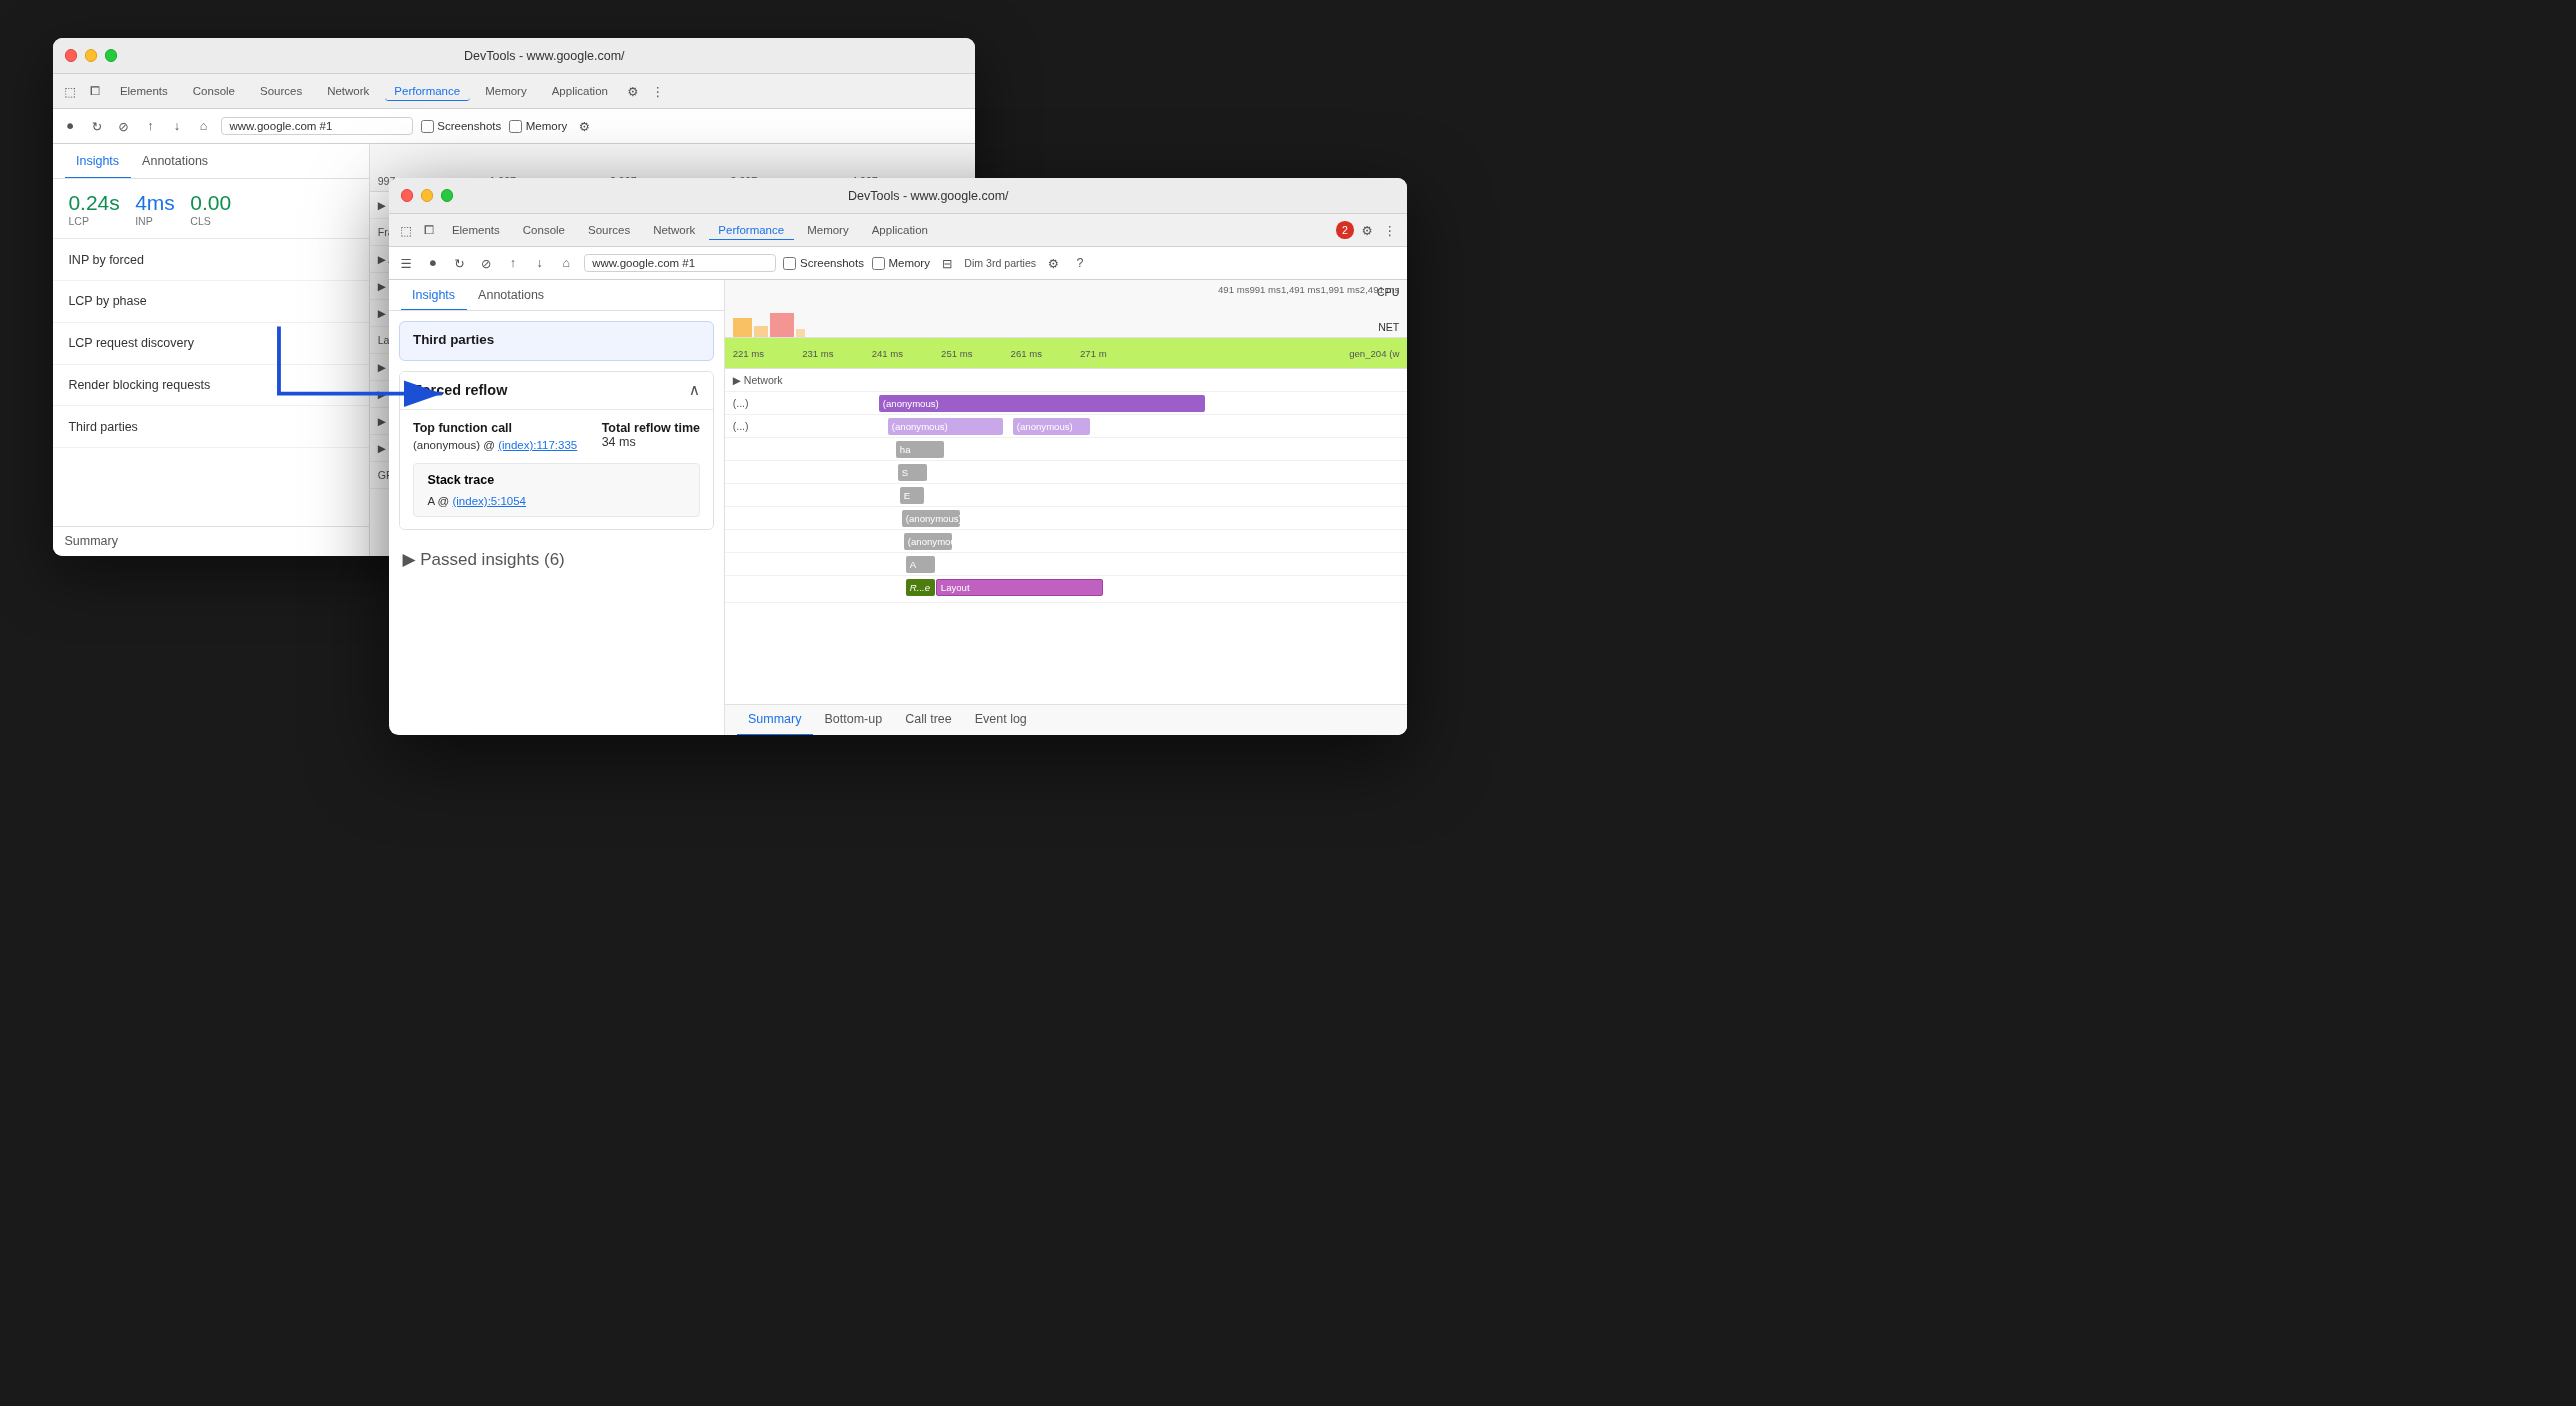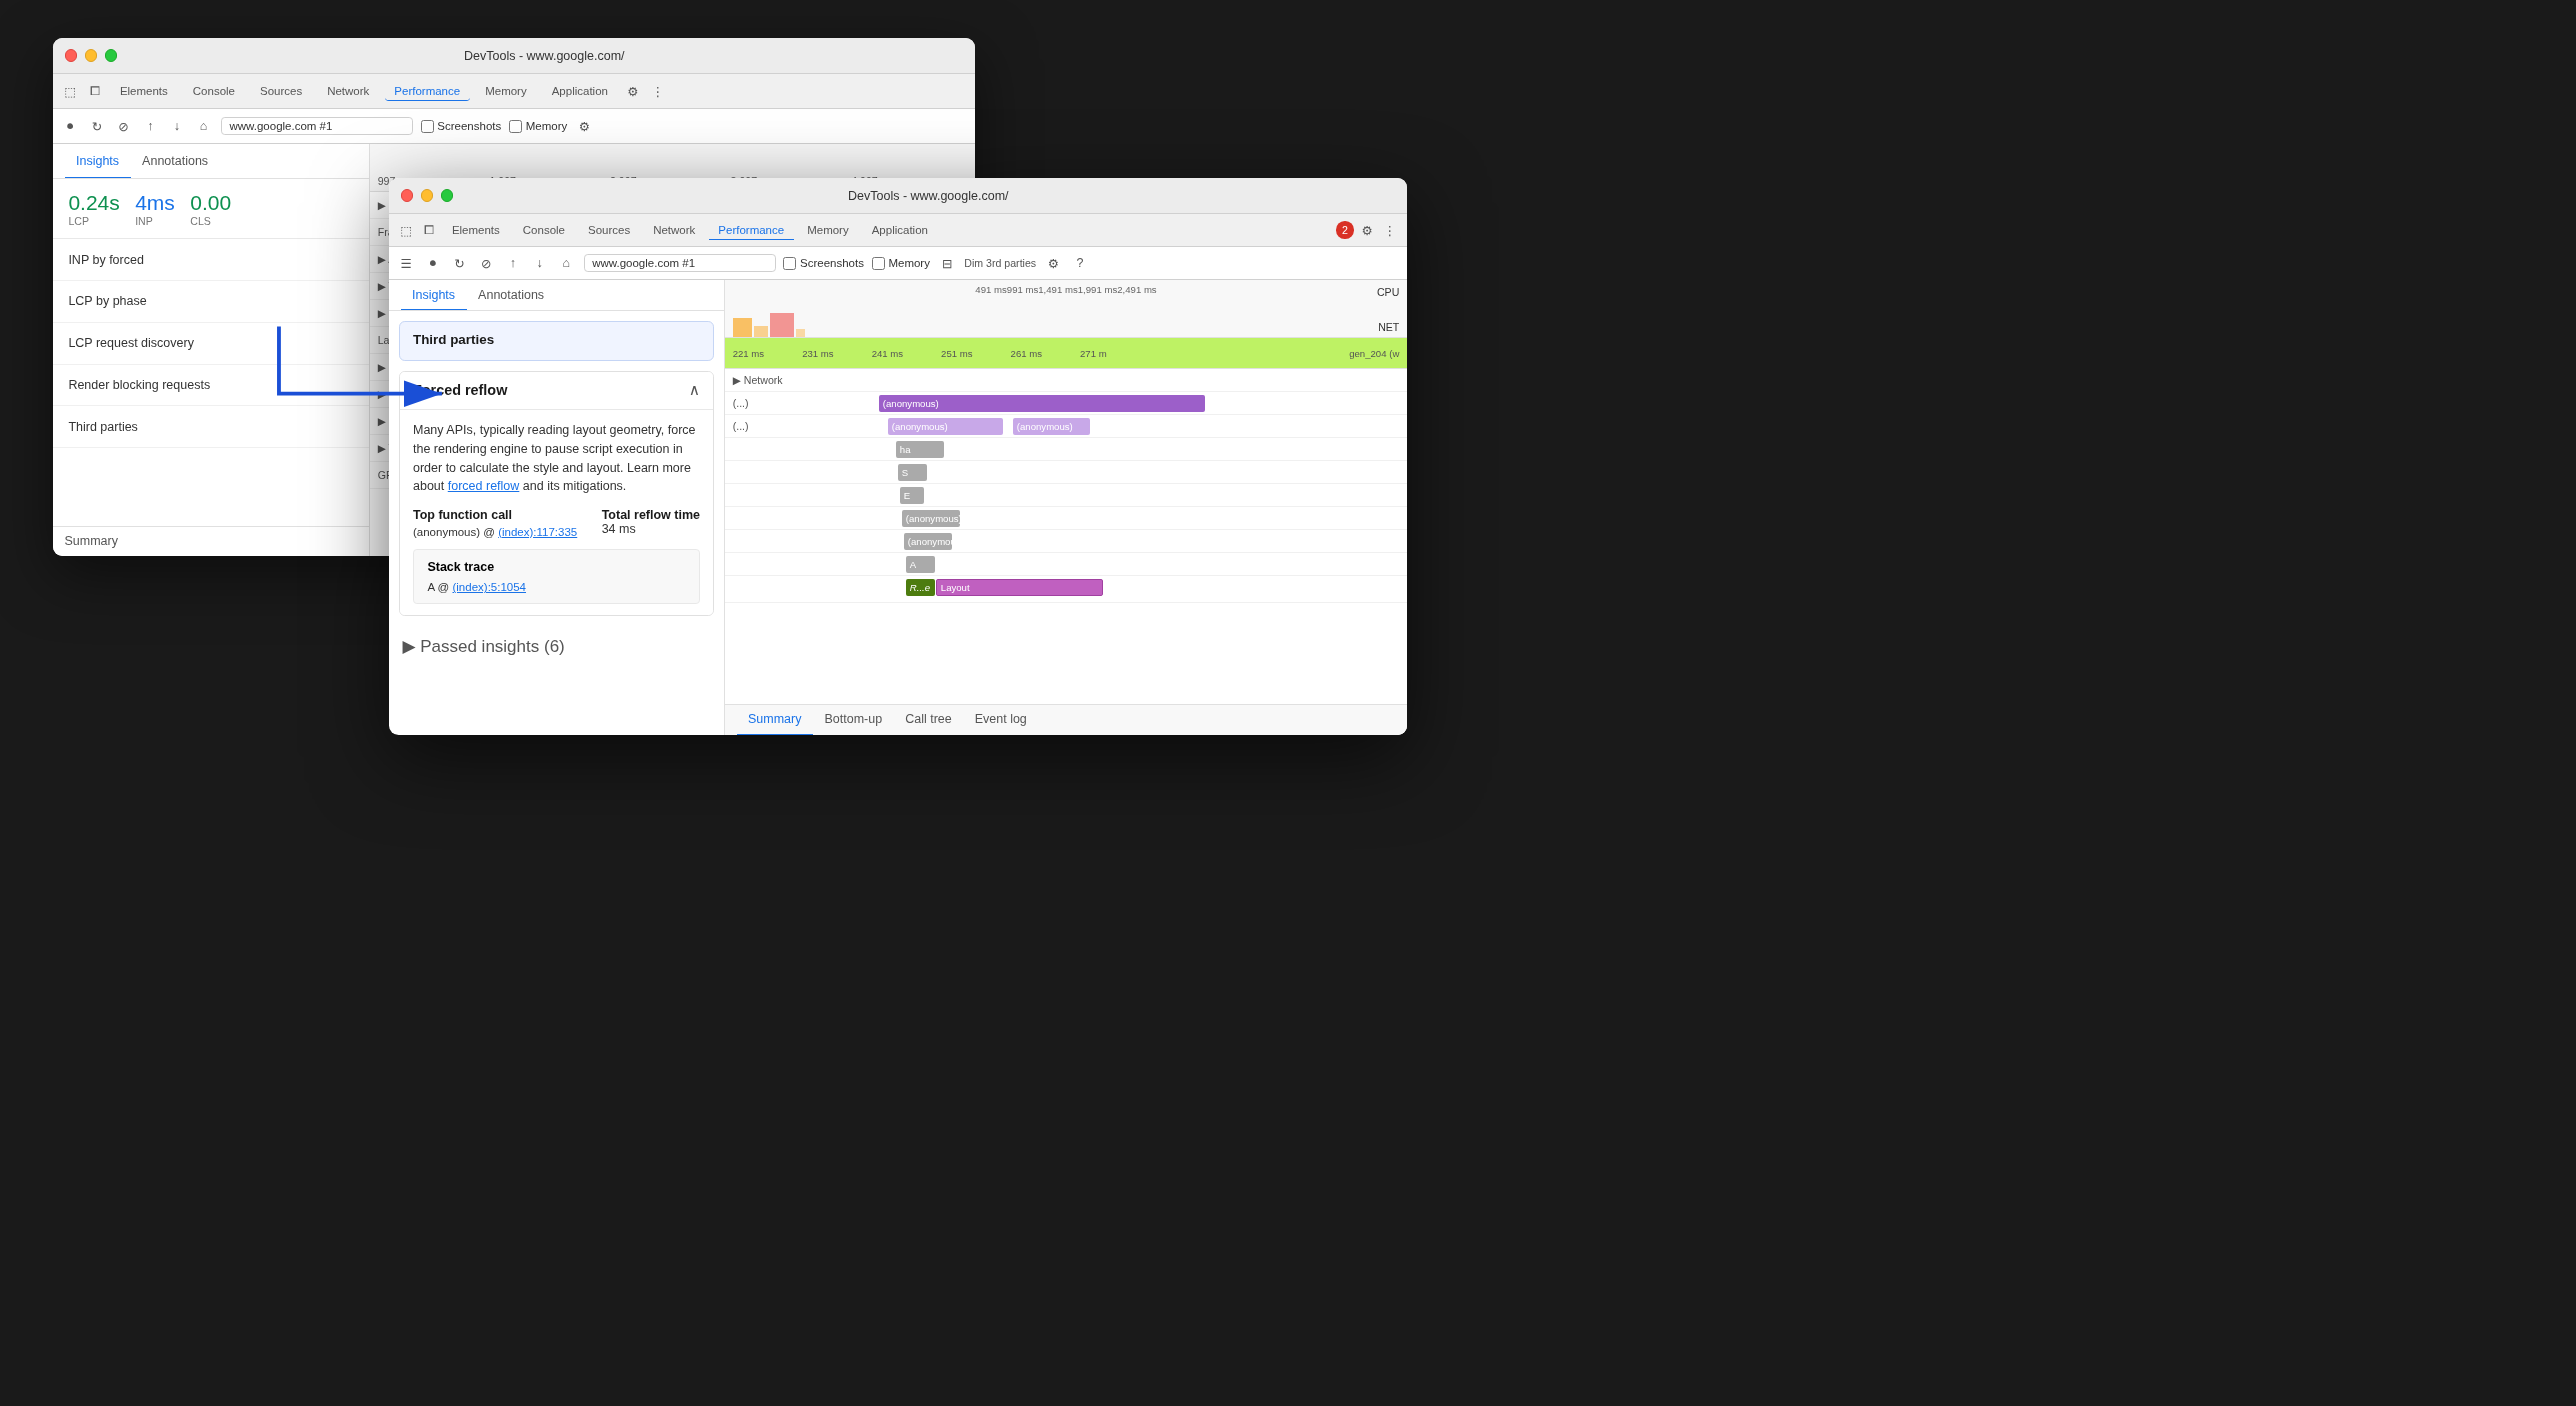--- a/index.html
+++ b/index.html
@@ -669,25 +669,20 @@
       <div class="third-parties-section">
         <div class="third-parties-title">Third parties</div>
       </div>
 
       <div class="forced-reflow-section">
         <div class="fr-header">
           <span class="fr-title">Forced reflow</span>
           <span style="font-size:15.4px;color:#555;cursor:pointer;">∧</span>
         </div>
         <div class="fr-body">
-          <p class="fr-description">
-            <span>Many APIs, typically reading layout geometry, force the rendering engine to pause script execution in order to calculate the style and layout. Learn more about</span>
-            <a class="fr-link">forced reflow</a>
-            <span>and its mitigations.</span>
-          </p>
 
           <div class="fr-stats">
             <div>
               <div class="fr-stat-label">Top function call</div>
               <div class="fr-stat-value">
                 <span>(anonymous) @</span>
                 <a class="fr-link">(index):117:335</a>
               </div>
             </div>
             <div>
@@ -708,21 +703,21 @@
 
       <div class="passed-insights">▶ Passed insights (6)</div>
     </div>
 
     <div class="front-timeline">
 
       <div style="height:58px;background:#f8f8f8;border-bottom:1px solid #e0e0e0;position:relative;overflow:hidden;flex-shrink:0;">
         <div class="cpu-badge">CPU</div>
         <div class="net-badge">NET</div>
 
-        <div style="display:flex;justify-content:center;padding:3.8px 7.7px;font-size:9.6px;color:#666;">
+        <div style="display:flex;justify-content:flex-end;padding:3.8px 7.7px;font-size:9.6px;color:#666;">
           <span>491 ms</span>
           <span>991 ms</span>
           <span>1,491 ms</span>
           <span>1,991 ms</span>
           <span>2,491 ms</span>
         </div>
 
         <div style="position:absolute;bottom:0;left:0;right:0;height:29px;display:flex;align-items:flex-end;padding:0 7.7px;gap:1.9px;">
           <div style="width:19px;height:19px;background:#f9a825;opacity:0.7;"></div>
           <div style="width:14.4px;height:11.5px;background:#f9a825;opacity:0.5;"></div>

